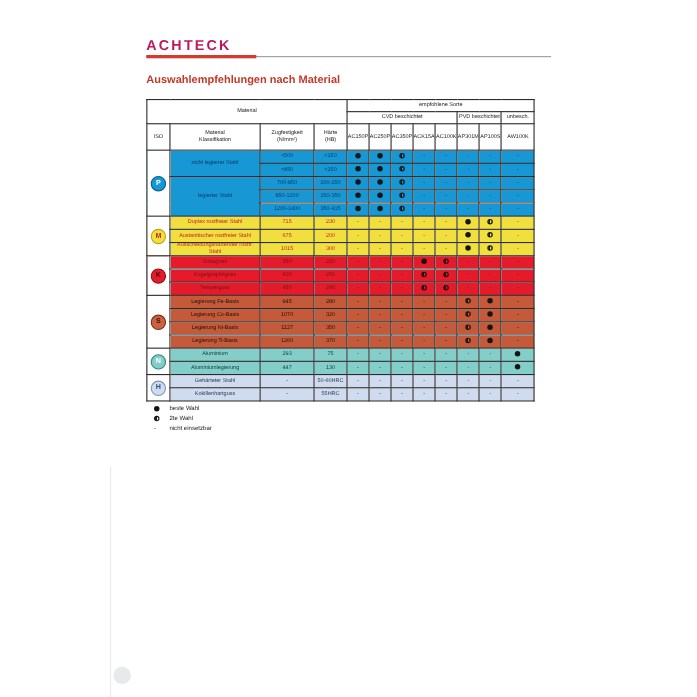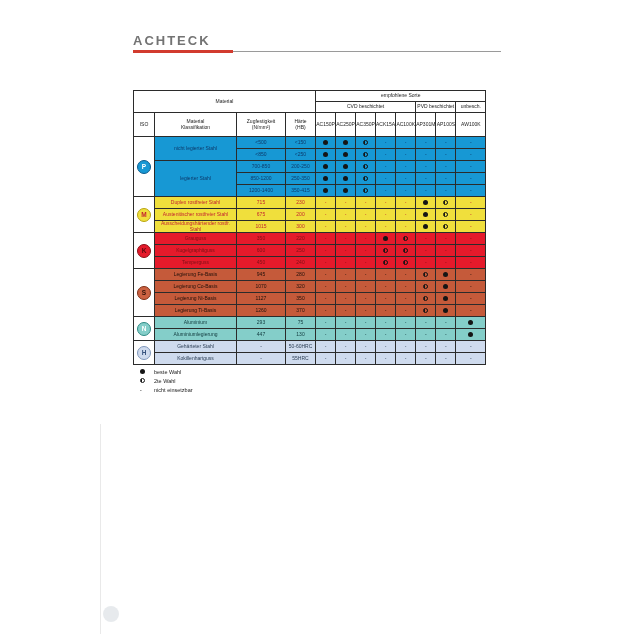--- a/index.html
+++ b/index.html
@@ -5,21 +5,21 @@
   html,body { margin:0; padding:0; }
   body {
     width:634px; height:634px; background:#ffffff; position:relative;
     font-family:"Liberation Sans", sans-serif; overflow:hidden;
     -webkit-font-smoothing:antialiased;
   }
   .page { position:absolute; inset:0; background:#ffffff; }
 
   
   .logo { position:absolute; left:133px; top:33px; font-size:13px; font-weight:bold;
-          letter-spacing:2px; color:#737373; }
+          letter-spacing:2px; color:#be185d; }
   .rule { position:absolute; left:133px; top:51px; width:368px; height:1px; background:#9a9a9a; }
   .rule-accent { position:absolute; left:133px; top:50px; width:100px; height:3px; background:#d23b2e; }
   .section-label { position:absolute; left:133px; top:38px; width:368px; text-align:right;
                    font-size:9px; color:#3a3a3a; }
   .page-title { position:absolute; left:133px; top:67px; font-size:10px; font-weight:bold; color:#c5382a; }
 
   
   table.mat { position:absolute; left:133px; top:90px; border-collapse:collapse; table-layout:fixed; }
   table.mat th, table.mat td {
     border:1px solid #2b2b2b; padding:0; text-align:center; vertical-align:middle;
@@ -56,20 +56,21 @@
 </style>
 </head>
 <body>
 
 <div class="page">
 
   <div class="logo">ACHTECK</div>
   <div class="rule"></div>
   <div class="rule-accent"></div>
 
+  <div class="page-title">Auswahlempfehlungen nach Material</div>
 
   <table class="mat">
     <colgroup>
       <col style="width:21px">
         <col style="width:82px">
         <col style="width:49px">
         <col style="width:30px">
       <col style="width:20px">
         <col style="width:20px">
         <col style="width:20px">

